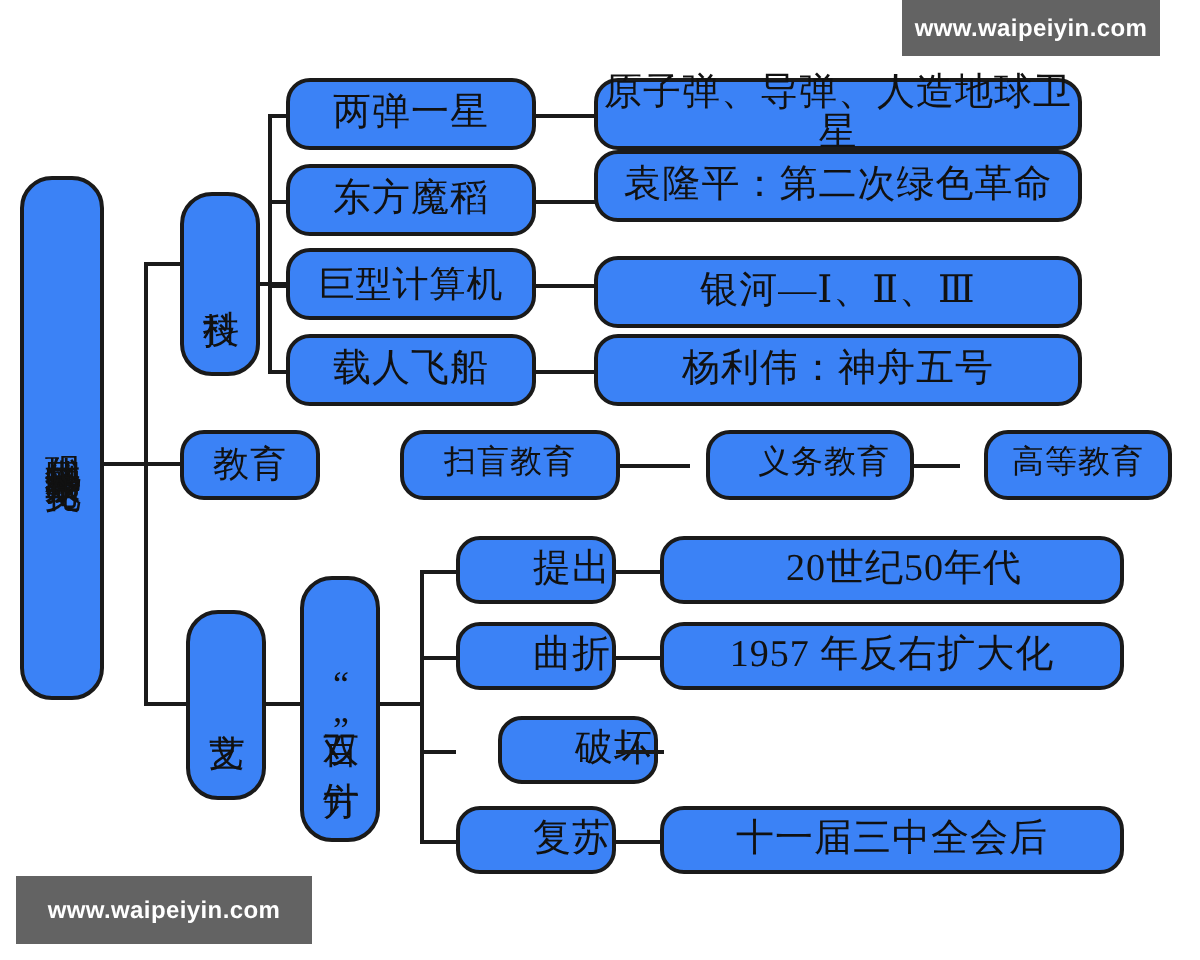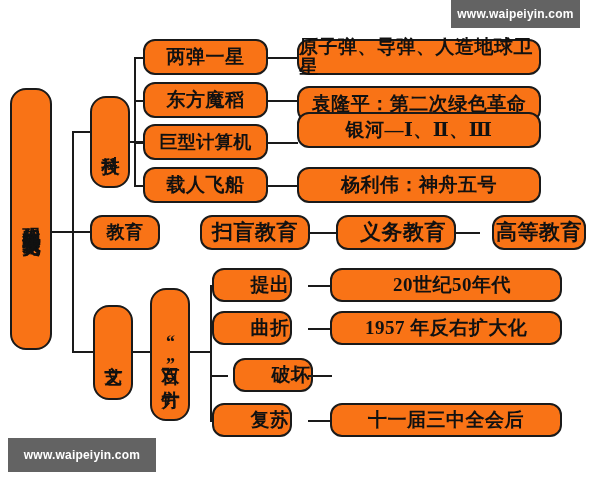--- a/index.html
+++ b/index.html
@@ -15,28 +15,28 @@
     overflow: hidden;
     font-family: "Liberation Serif", "DejaVu Serif", serif;
   }
 
   
   .node {
     position: absolute;
     box-sizing: border-box;
     border: 2px solid #1a1a1a;
     border-radius: 12px;
-    background: #f97316;
+    background: #3b82f6;
     display: flex;
     align-items: center;
     justify-content: center;
     color: #111111;
-    font-weight: 700;
+    font-weight: 400;
     line-height: 1.05;
-    text-align: left;
+    text-align: center;
     letter-spacing: 0.5px;
   }
   .node.vert {
     writing-mode: vertical-rl;
     text-orientation: upright;
     letter-spacing: 1px;
     border-radius: 16px;
   }
 
   
@@ -69,26 +69,26 @@
   
   #root-node      { left:10px;  top:88px;  width:42px;  height:262px; font-size:18px; }
   #cat-keji       { left:90px;  top:96px;  width:40px;  height:92px;  font-size:18px; }
   #cat-jiaoyu     { left:90px;  top:215px; width:70px;  height:35px;  font-size:18px; }
   #cat-wenyi      { left:93px;  top:305px; width:40px;  height:95px;  font-size:18px; }
   #cat-shuangbai  { left:150px; top:288px; width:40px;  height:133px; font-size:18px; }
 
   .tech-label     { left:143px; width:125px; height:36px; font-size:19px; }
   .tech-detail    { left:297px; width:244px; height:36px; font-size:19px; }
 
-  .edu-item       { height:35px; top:215px; font-size:21px; }
+  .edu-item       { height:35px; top:215px; font-size:16px; }
   #edu-1          { left:200px; width:110px; }
-  #edu-2          { left:336px; width:120px;padding-left:14px; }
+  #edu-2          { left:353px; width:104px;padding-left:14px; }
   #edu-3          { left:492px; width:94px; }
 
-  .art-label      { left:212px; width:80px;  height:34px; font-size:19px;padding-left:36px; }
+  .art-label      { left:228px; width:80px;  height:34px; font-size:19px;padding-left:36px; }
   .art-detail     { left:330px; width:232px; height:34px; font-size:19px; }
 
   #wm-top    { left:451px; top:0px;   width:129px; height:28px; }
   #wm-bottom { left:8px;   top:438px; width:148px; height:34px; }
 </style>
 </head>
 <body>
 
 <div id="page">
 
@@ -110,25 +110,25 @@
   <div class="hline" style="left:134px; top:100px; width:10px;"></div>
   <div class="hline" style="left:134px; top:142px; width:10px;"></div>
   <div class="hline" style="left:134px; top:185px; width:10px;"></div>
 
   <div class="node tech-label" style="top:39px;">两弹一星</div>
   <div class="hline" style="left:268px; top:57px; width:30px;"></div>
   <div class="node tech-detail" style="top:39px;">原子弹、导弹、人造地球卫星</div>
 
   <div class="node tech-label" style="top:82px;">东方魔稻</div>
   <div class="hline" style="left:268px; top:100px; width:30px;"></div>
-  <div class="node tech-detail" style="top:86px;">袁隆平：第二次绿色革命</div>
+  <div class="node tech-detail" style="top:75px;">袁隆平：第二次绿色革命</div>
 
   <div class="node tech-label" style="top:124px; font-size:18px;">巨型计算机</div>
   <div class="hline" style="left:268px; top:142px; width:30px;"></div>
-  <div class="node tech-detail" style="top:112px;">银河—Ⅰ、Ⅱ、Ⅲ</div>
+  <div class="node tech-detail" style="top:128px;">银河—Ⅰ、Ⅱ、Ⅲ</div>
 
   <div class="node tech-label" style="top:167px;">载人飞船</div>
   <div class="hline" style="left:268px; top:185px; width:30px;"></div>
   <div class="node" id="cat-jiaoyu">教育</div>
 
   <div class="node tech-detail" style="top:167px;">杨利伟：神舟五号</div>
 
   <div class="node edu-item" id="edu-1">扫盲教育</div>
   <div class="hline" style="left:310px; top:232px; width:35px;"></div>
   <div class="node edu-item" id="edu-2">义务教育</div>

